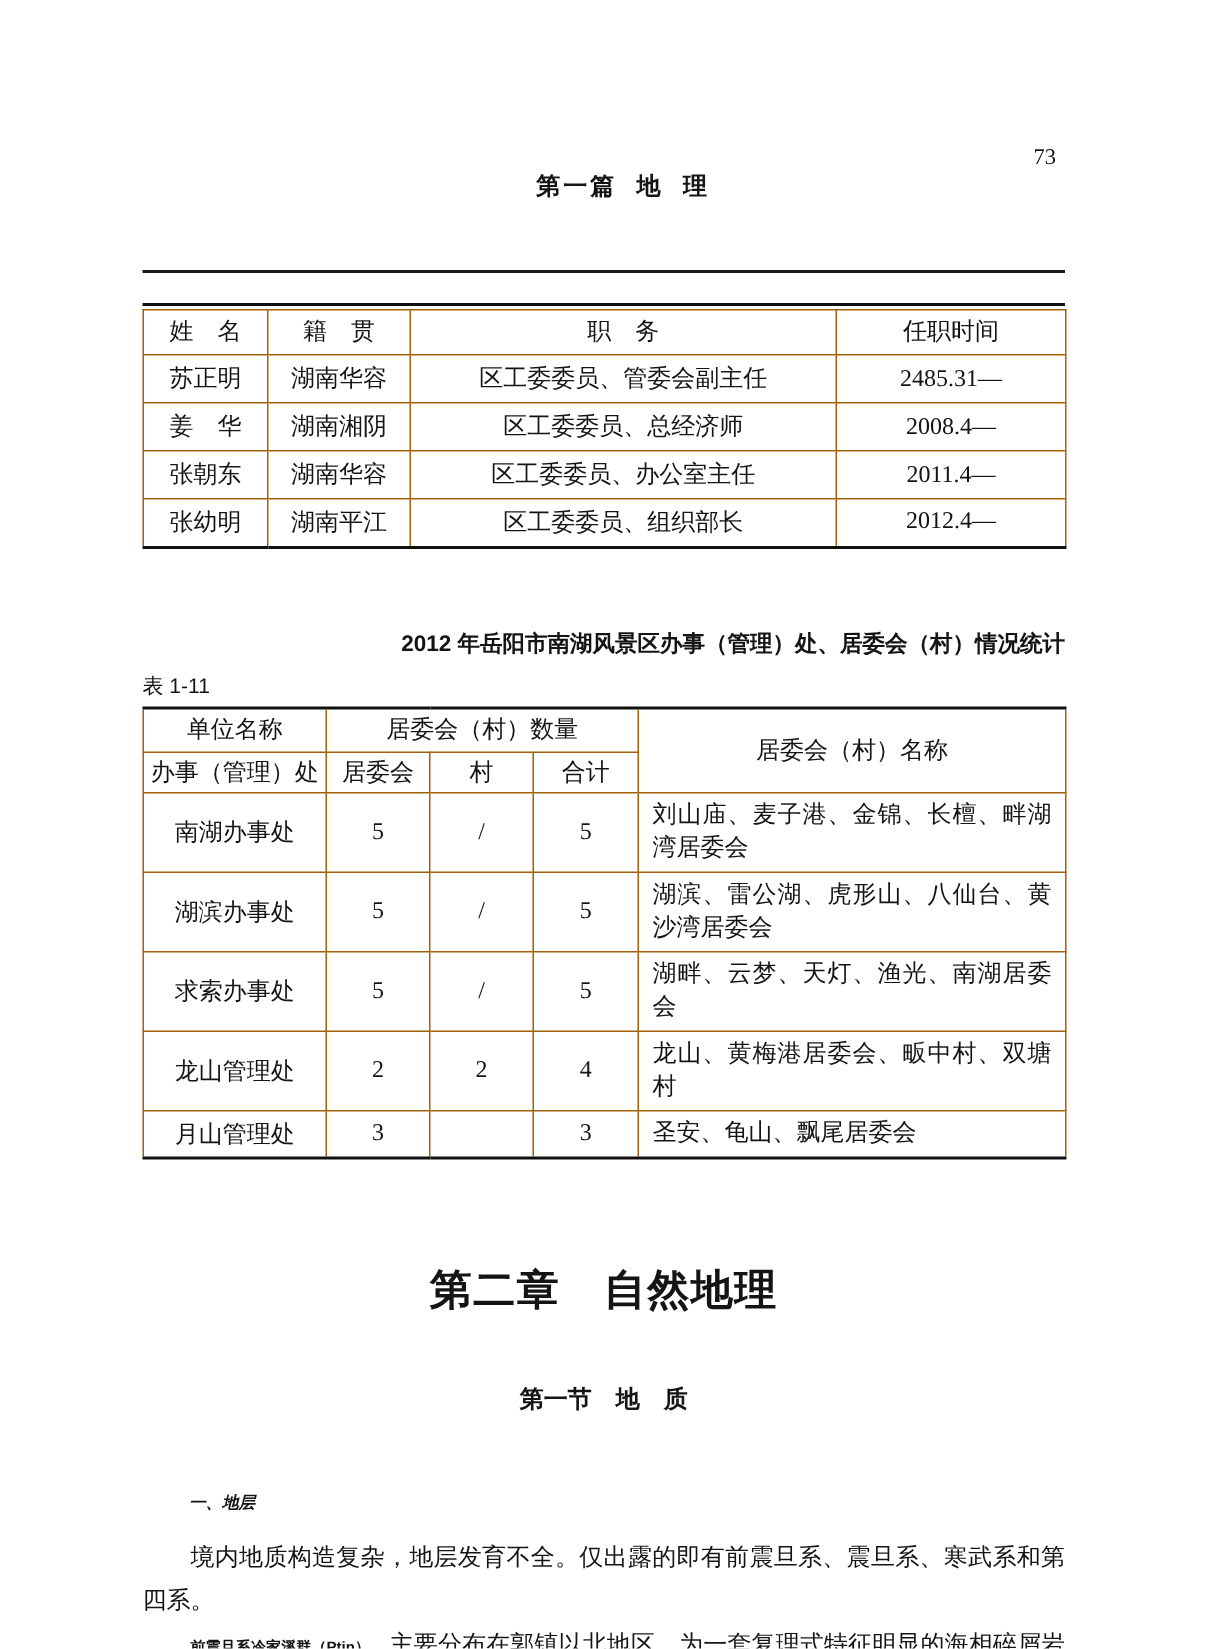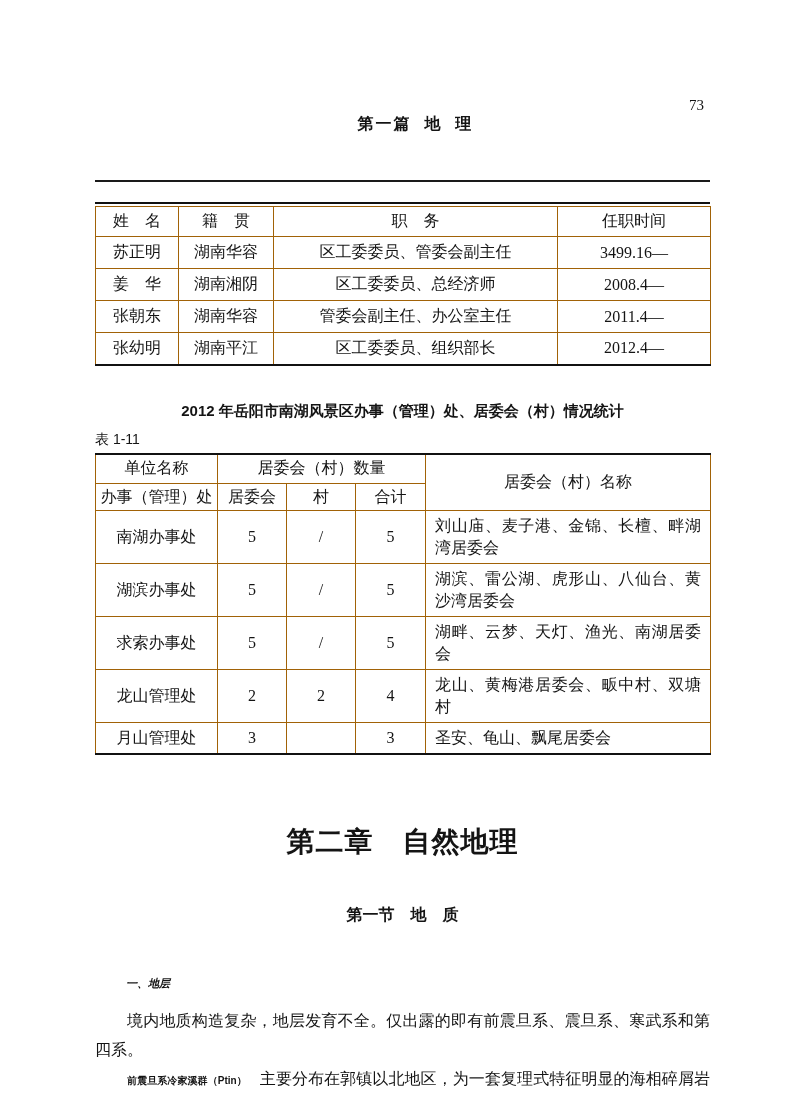--- a/index.html
+++ b/index.html
@@ -34,21 +34,21 @@
 
   
   .thick-rule-t1 { border-top:2px solid #111; margin-top:20px; }
   .t1 { margin-top:2px; }
   .t1 th { height:30px; }
   .t1 td { height:32px; }
   .t1 tr:last-child td { border-bottom:2.5px solid #111; }
 
   
   .t2-title {
-    margin-top:36px; text-align:center;
+    margin-top:54px; text-align:right;
     font-family:"Liberation Sans", sans-serif; font-weight:700; font-size:15px;
   }
   .t2-label {
     margin-top:10px; font-family:"Liberation Sans", sans-serif;
     font-weight:400; font-size:14px;
   }
 
   
   .t2 { margin-top:4px; }
   .t2 tr.h1 th { height:30px; border-top:2.5px solid #111; }
@@ -108,32 +108,32 @@
         <th>籍　贯</th>
         <th>职　务</th>
         <th>任职时间</th>
       </tr>
     </thead>
     <tbody>
       <tr>
         <td>苏正明</td>
         <td>湖南华容</td>
         <td>区工委委员、管委会副主任</td>
-        <td>3499.16—</td>
+        <td>2485.31—</td>
       </tr>
       <tr>
         <td>姜　华</td>
         <td>湖南湘阴</td>
         <td>区工委委员、总经济师</td>
         <td>2008.4—</td>
       </tr>
       <tr>
         <td>张朝东</td>
         <td>湖南华容</td>
-        <td>管委会副主任、办公室主任</td>
+        <td>区工委委员、办公室主任</td>
         <td>2011.4—</td>
       </tr>
       <tr>
         <td>张幼明</td>
         <td>湖南平江</td>
         <td>区工委委员、组织部长</td>
         <td>2012.4—</td>
       </tr>
     </tbody>
   </table>

